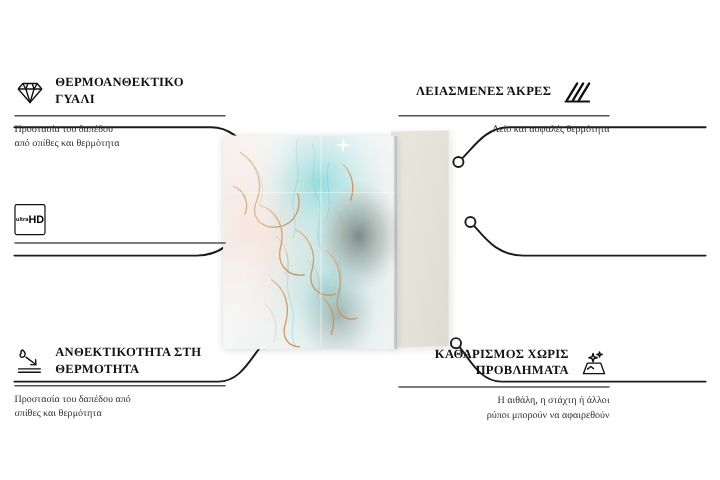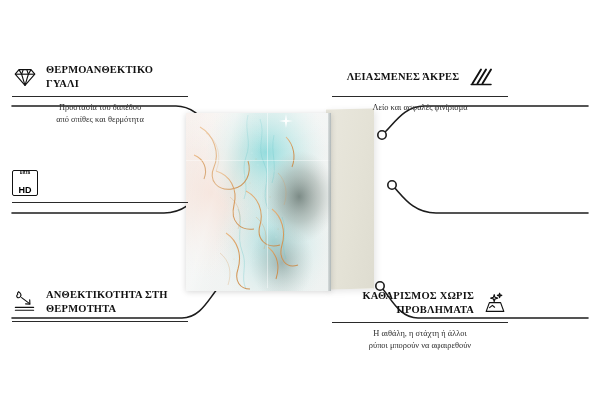--- a/index.html
+++ b/index.html
@@ -72,27 +72,26 @@
   .title {
     font-size:10.5px; font-weight:700; letter-spacing:.2px;
     line-height:1.32; color:#111111; text-transform:uppercase;
   }
 
   .rule { height:1px; background:#2a2a2a; margin-top:4px; width:100%; }
 
   .desc {
     font-size:8.4px; line-height:1.45; color:#2d2d2d; margin-top:5px;
     font-family:"Liberation Serif", serif;
-    text-align:center;
   }
 
   
   .hd-badge {
     width:26px; height:26px; border:1.3px solid #111; border-radius:2px;
-    display:flex; flex-direction:column; align-items:center; justify-content:space-between;
+    display:flex; flex-direction:row; align-items:center; justify-content:center;
     font-family:"Liberation Sans", sans-serif; line-height:1; flex:0 0 auto;
   }
   .hd-badge .u { font-size:4.6px; font-weight:700; letter-spacing:.1px; }
   .hd-badge .h { font-size:9px; font-weight:700; margin-top:1px; }
 </style>
 </head>
 <body>
 
 <div id="stage">
 
@@ -249,36 +248,37 @@
           <path d="M6.6,2.6 C8.9,4.3 9.4,6.3 8.4,7.8 C7.6,9 5.9,9.1 5.1,8.1 C4.4,7.2 4.7,6 5.7,5.5 C5.2,4.4 5.6,3.3 6.6,2.6 Z"></path>
           <path d="M9.6,8.6 L17.6,14.6"></path>
           <path d="M13.6,14.9 L17.9,15.1 L17.7,10.8"></path>
           <path d="M3.4,18.4 L21.6,18.4"></path>
           <path d="M3.4,21.2 L21.6,21.2"></path>
         </g>
       </svg>
       <div class="title">ΑΝΘΕΚΤΙΚΟΤΗΤΑ ΣΤΗ ΘΕΡΜΟΤΗΤΑ</div>
     </div>
     <div class="rule"></div>
+    <div class="desc">Προστασία του δαπέδου από<br>σπίθες και θερμότητα</div>
   </div>
 
   <div class="feature right" style="top:62px;">
     <div class="head">
       <div class="title">ΛΕΙΑΣΜΕΝΕΣ ΆΚΡΕΣ</div>
       <svg class="ficon" viewBox="0 0 26 26">
         <g stroke="#111" stroke-width="1.9" stroke-linecap="round">
           <path d="M5.5,19.5 L14,5.5"></path>
           <path d="M10.5,19.5 L19,5.5"></path>
           <path d="M15.5,19.5 L24,5.5"></path>
         </g>
         <path d="M4.2,20.6 L24,20.6" stroke="#111" stroke-width="1.5" stroke-linecap="round"></path>
       </svg>
     </div>
     <div class="rule"></div>
-    <div class="desc">Λείο και ασφαλές φινίρισμα</div>
+    <div class="desc">Λείο και ασφαλές θερμότητα</div>
   </div>
 
 
   <div class="feature right" style="top:288px;">
     <div class="head">
       <div class="title">ΚΑΘΑΡΙΣΜΟΣ ΧΩΡΙΣ ΠΡΟΒΛΗΜΑΤΑ</div>
       <svg class="ficon" viewBox="0 0 26 26">
         <g fill="none" stroke="#111" stroke-width="1.15" stroke-linecap="round" stroke-linejoin="round">
           <path d="M4.2,21.4 L7.4,12.6 L18.6,12.6 L21.8,21.4 Z"></path>
           <path d="M7.6,17.6 L10.4,15.4 L12.6,17.2"></path>

